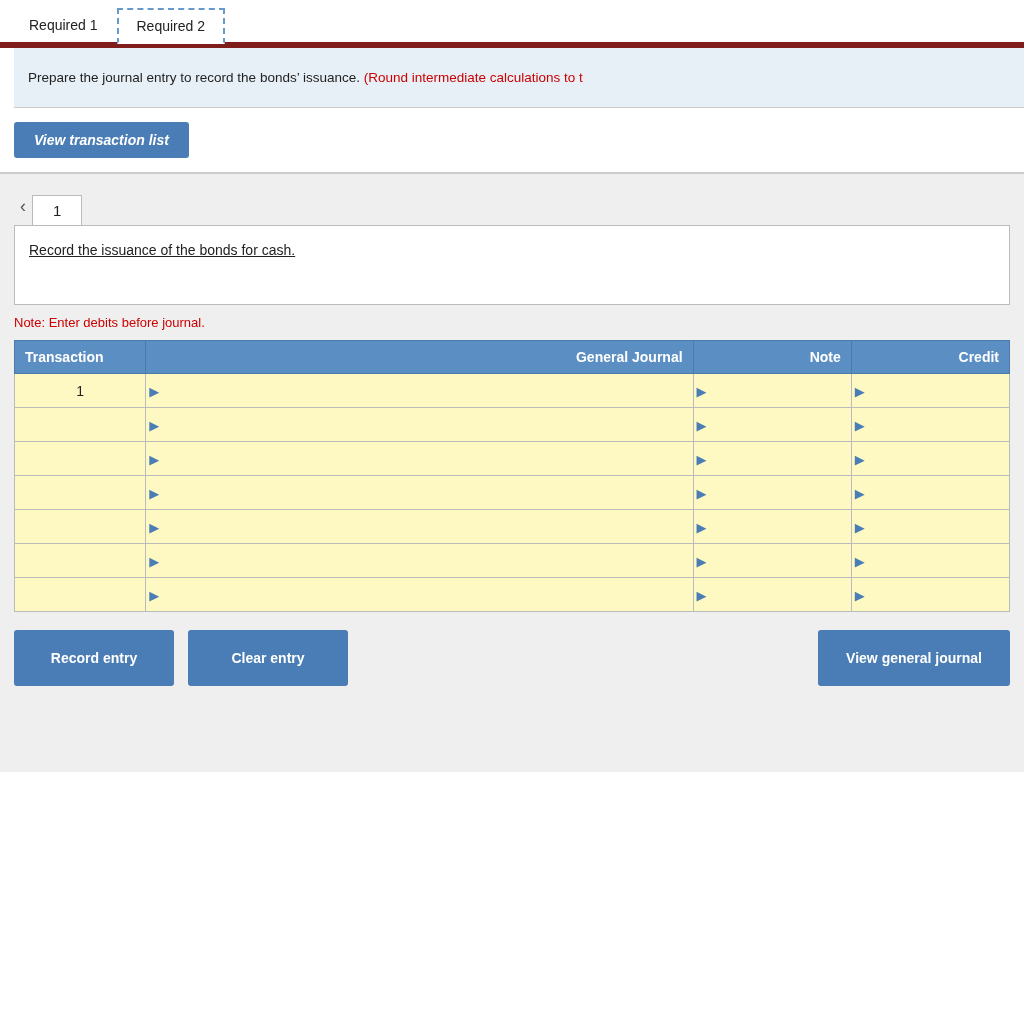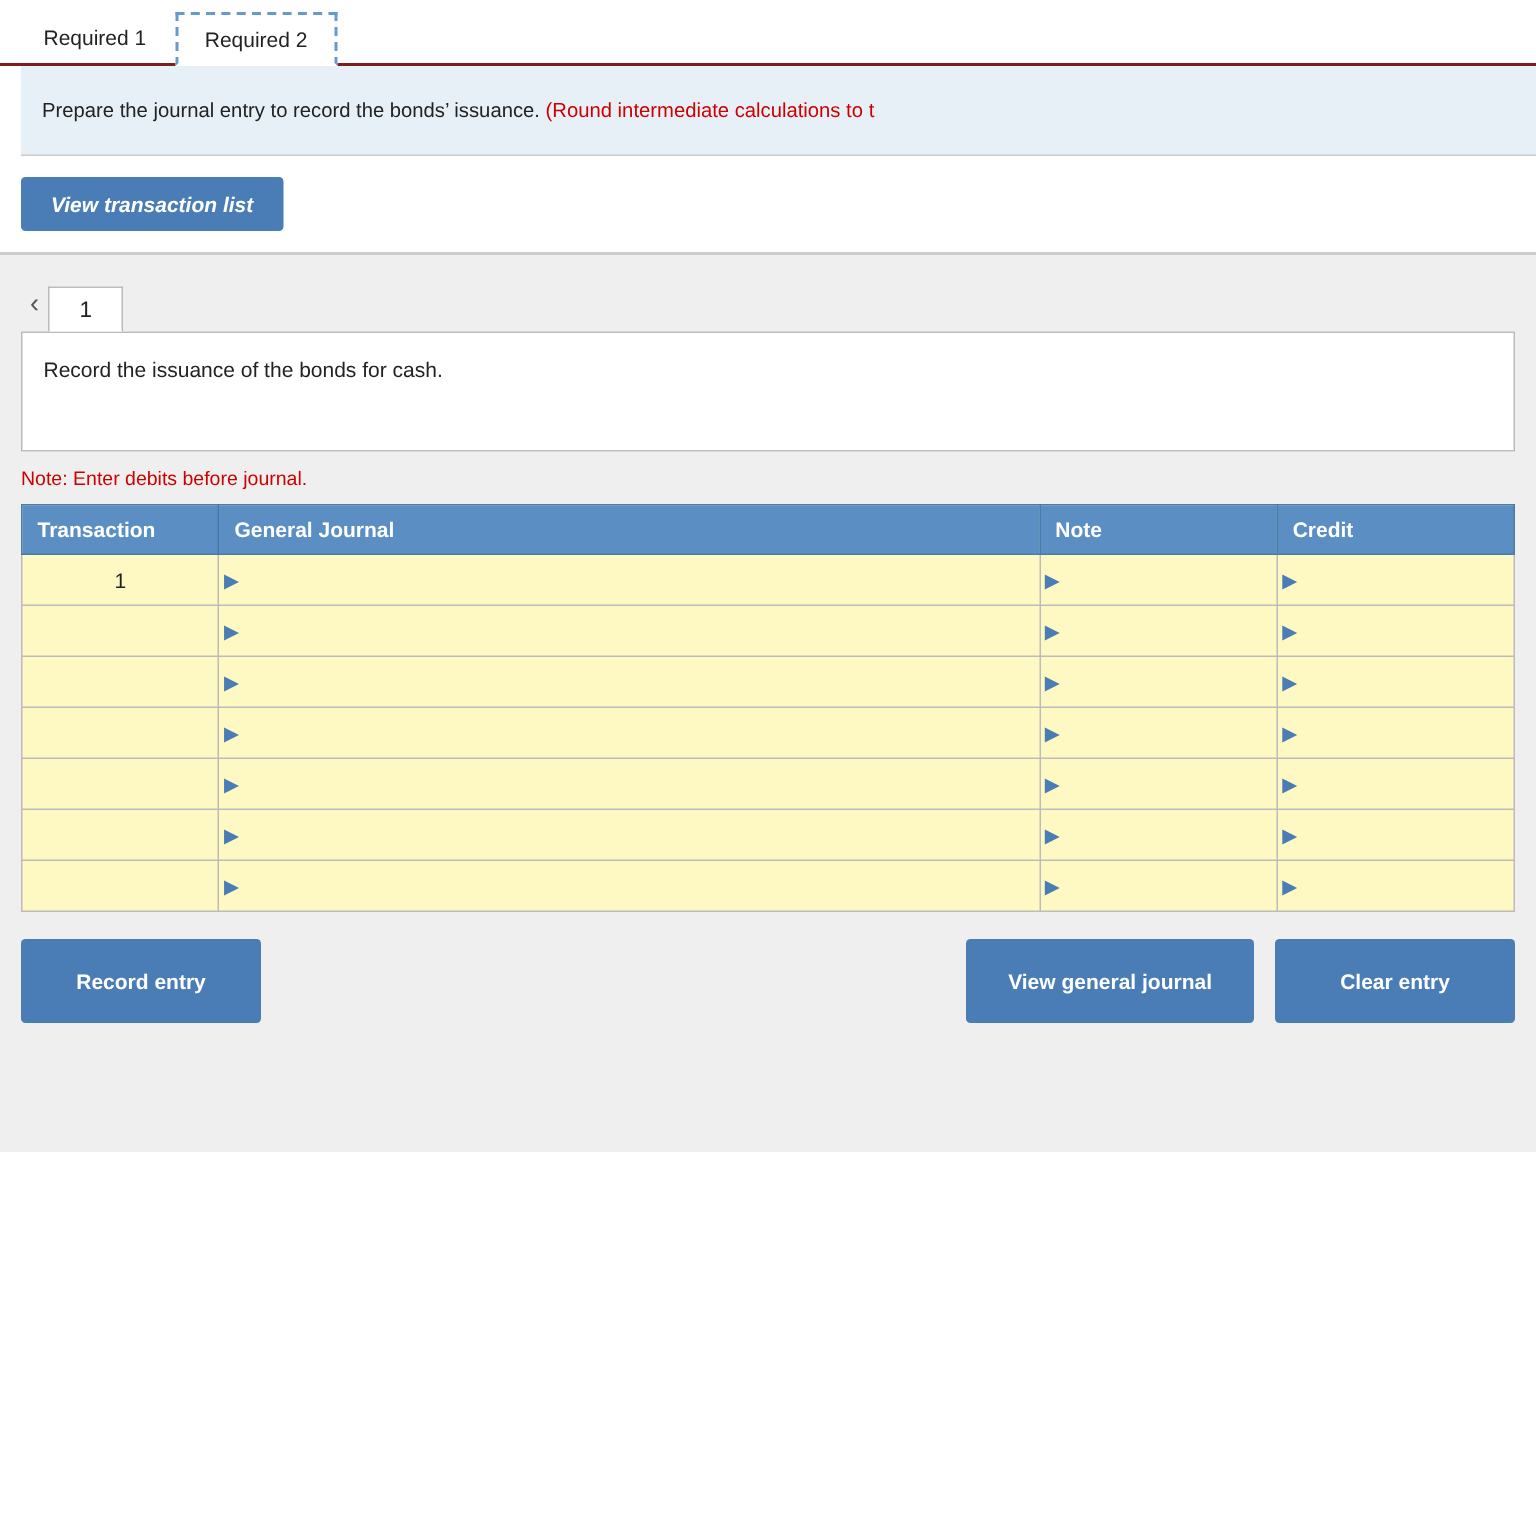--- a/index.html
+++ b/index.html
@@ -1,21 +1,21 @@
 <!DOCTYPE html>
 <html><head>
   <meta charset="utf-8">
   <style>
     * { box-sizing: border-box; margin: 0; padding: 0; }
     body { font-family: Arial, sans-serif; background: #fff; font-size: 14px; color: #222; }
 
     
     .tabs-bar {
       display: flex;
-      border-bottom: 2px solid #7f1d1d;
+      border-bottom: 6px solid #7f1d1d;
       padding: 8px 0 0 10px;
       background: #fff;
     }
     .tab {
       padding: 8px 18px;
       cursor: pointer;
       font-size: 14px;
       color: #222;
       background: #fff;
       border: 1px solid transparent;
@@ -96,20 +96,21 @@
 
     
     .description-box {
       background: #fff;
       border: 1px solid #bbb;
       padding: 16px 14px 30px 14px;
       font-size: 14px;
       color: #222;
       margin-bottom: 10px;
       min-height: 80px;
+      text-decoration: underline;
     }
 
     
     .note-text {
       color: #cc0000;
       font-size: 13px;
       margin-bottom: 10px;
       margin-top: 2px;
     }
 
@@ -117,21 +118,21 @@
     .journal-table {
       width: 100%;
       border-collapse: collapse;
       background: #fef9c3;
     }
     .journal-table th {
       background: #5b8fc4;
       color: #fff;
       font-weight: bold;
       padding: 8px 10px;
-      text-align: left;
+      text-align: right;
       border: 1px solid #4a7aaa;
       font-size: 14px;
     }
     .journal-table th.left { text-align: left; }
     .journal-table td {
       border: 1px solid #bbb;
       padding: 4px 6px;
       height: 34px;
       vertical-align: middle;
     }
@@ -274,16 +275,16 @@
           <td class="transaction-col"></td>
           <td class="journal-col" style="position: relative;"><span class="cell-arrow">▶</span><input class="cell-input" type="text" style=""></td>
           <td class="debit-col" style="position: relative;"><span class="cell-arrow-debit">▶</span><input class="cell-input" type="text" style=""></td>
           <td class="credit-col" style="position: relative;"><span class="cell-arrow-debit">▶</span><input class="cell-input" type="text" style=""></td>
         </tr>
       </tbody>
   </table>
 
   <div class="bottom-buttons">
     <button class="btn-action">Record entry</button>
+    <button class="btn-action">Clear entry</button>
     <button class="btn-action right">View general journal</button>
-    <button class="btn-action">Clear entry</button>
   </div>
 </div>
 
 </body></html>

